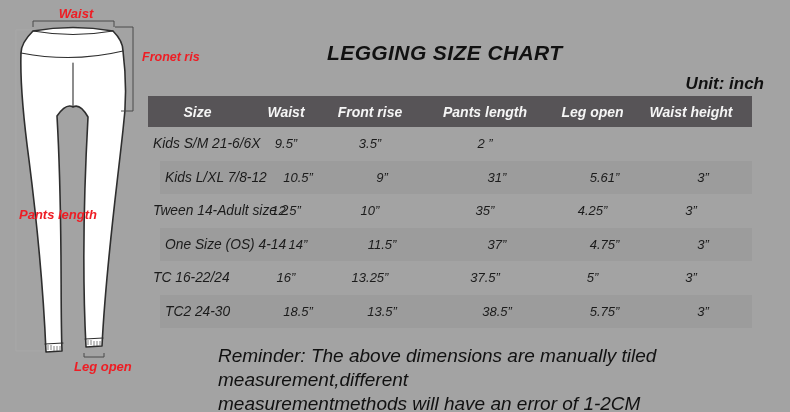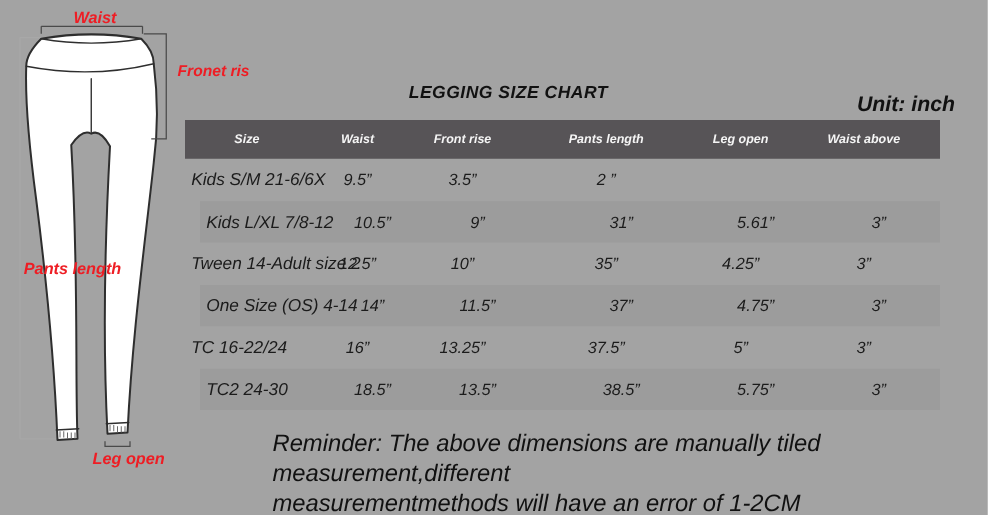--- a/index.html
+++ b/index.html
@@ -9,29 +9,29 @@
   }
   .diagram { position:absolute; left:0; top:0; }
   .diagram .outline { fill:#ffffff; stroke:#2e2e2e; stroke-width:1.6; stroke-linecap:round; stroke-linejoin:round; }
   .diagram .detail  { fill:none; stroke:#2e2e2e; stroke-width:1.1; stroke-linecap:round; }
   .diagram .hatch   { fill:none; stroke:#666; stroke-width:0.8; }
   .diagram .measure-gray { fill:none; stroke:#a8a8a8; stroke-width:1; }
   .diagram .measure-dark { fill:none; stroke:#4a4a4a; stroke-width:1; }
   .diagram .red-label { fill:#ee1d24; font-weight:700; font-size:13px; font-family:"Liberation Sans","DejaVu Sans",sans-serif; }
   .diagram .red-label.small { font-size:12.5px; }
 
-  .title { position:absolute; left:327px; top:41px; font-size:14px; font-weight:700; letter-spacing:0.4px; color:#111;margin-top:24px; }
+  .title { position:absolute; left:327px; top:41px; font-size:21px; font-weight:700; letter-spacing:0.4px; color:#111; }
   .unit  { position:absolute; right:26px; top:74px; font-size:17px; font-weight:700; color:#111; }
 
   .table { position:absolute; left:148px; top:96px; width:604px; }
   .tr {
     display:grid; grid-template-columns:99px 78px 90px 140px 75px 122px;
     height:33.5px; align-items:center; text-align:center; font-size:13px;
   }
-  .tr.thead { height:31px; background:#575457; color:#f5f5f5; font-weight:700; font-size:10px; }
+  .tr.thead { height:31px; background:#575457; color:#f5f5f5; font-weight:700; font-size:14px; }
   .tr.alt { background:#9c9c9c;margin-left:12px; }
   .td.size { text-align:left; padding-left:5px; white-space:nowrap; font-size:13.8px; }
 
   .reminder { position:absolute; left:218px; top:344px; font-size:19px; line-height:24px; color:#111; }
 </style>
 </head>
 <body>
 
 <div class="page">
 
@@ -67,21 +67,21 @@
   <div class="title">LEGGING SIZE CHART</div>
   <div class="unit">Unit: inch</div>
 
   <div class="table">
     <div class="tr thead">
       <div class="th">Size</div>
       <div class="th">Waist</div>
       <div class="th">Front rise</div>
       <div class="th">Pants length</div>
       <div class="th">Leg open</div>
-      <div class="th">Waist above</div>
+      <div class="th">Waist height</div>
     </div>
 
     <div class="tr">
       <div class="td size">Kids S/M 21-6/6X</div>
       <div class="td">9.5”</div>
       <div class="td">3.5”</div>
       <div class="td">2 ”</div>
     </div>
 
     <div class="tr alt">

